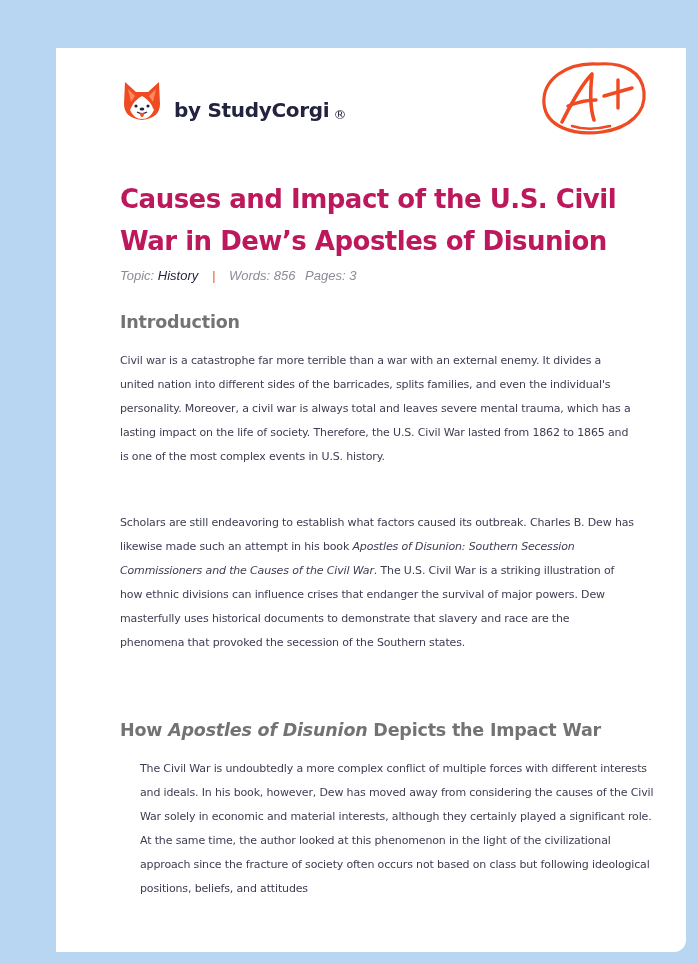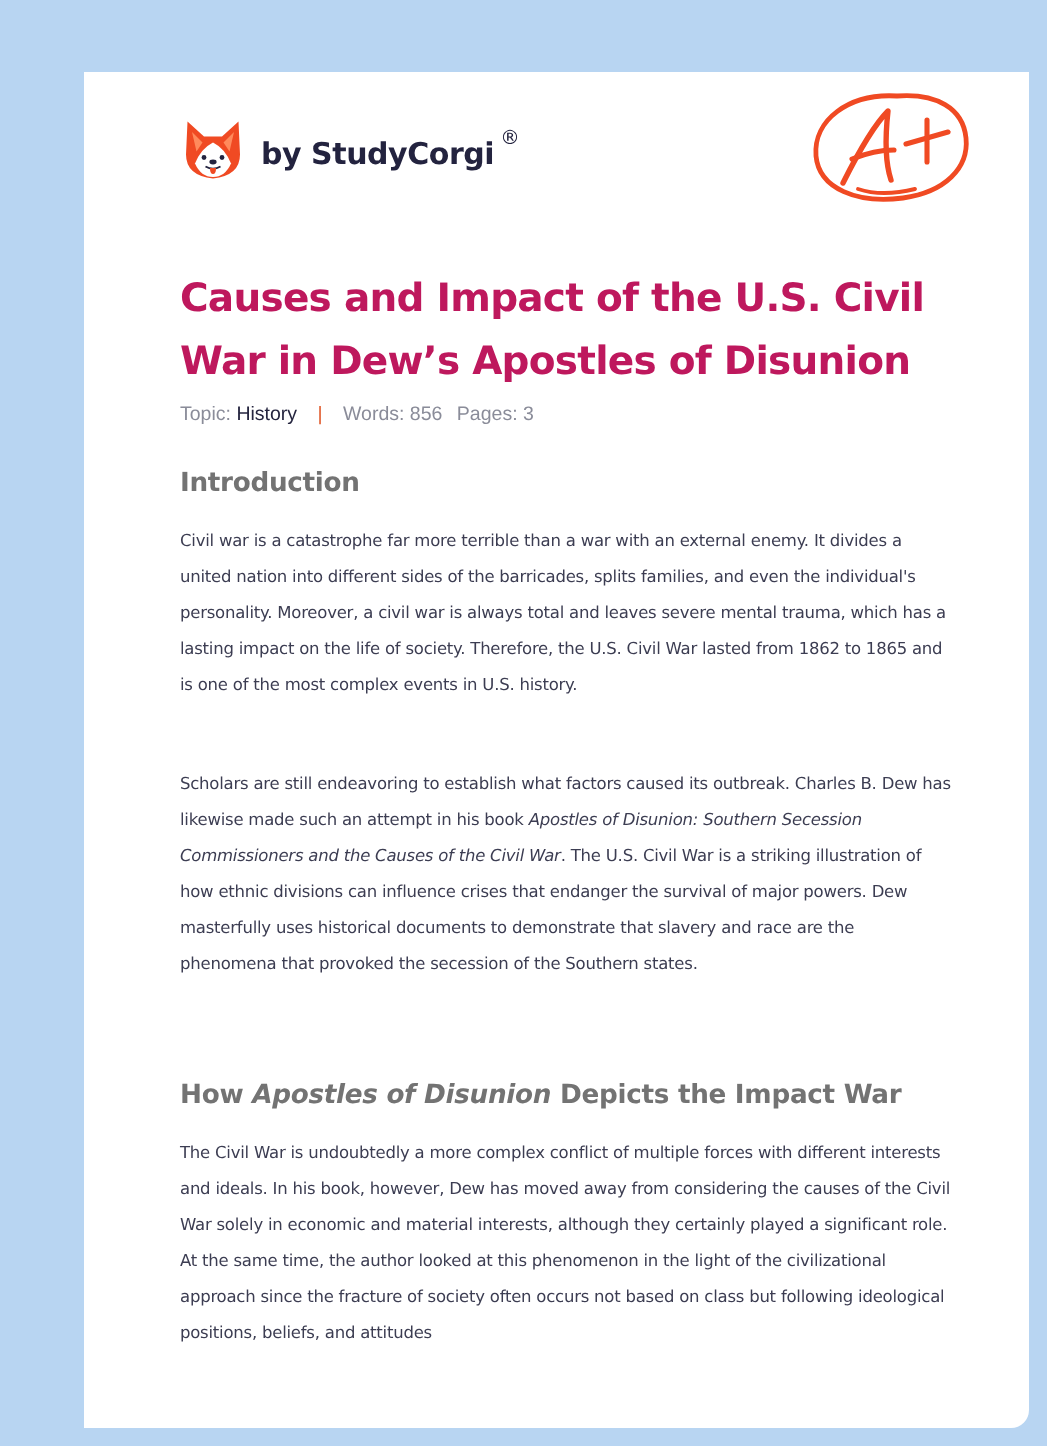--- a/index.html
+++ b/index.html
@@ -14,21 +14,21 @@
       position: absolute;
       left: 56px; top: 48px;
       width: 630px; height: 904px;
       background: #ffffff;
       border-bottom-right-radius: 12px;
       overflow: hidden;
     }
     .logo {
       position: absolute;
       left: 66px; top: 28px;
-      display: flex; align-items: center;
+      display: flex; align-items: flex-end;
       height: 46px;
     }
     .logo-dog { width: 40px; height: 44px; }
     .logo-text {
       margin-left: 12px;
       font-family: "DejaVu Sans", sans-serif;
       font-weight: bold;
       font-size: 20px;
       color: #23233f;
       letter-spacing: -0.3px;
@@ -58,20 +58,21 @@
       color: #be185d;
       letter-spacing: -0.5px;
     }
     .meta {
       position: absolute;
       left: 64px; top: 220px;
       font-family: "Liberation Sans", sans-serif;
       font-size: 13px;
       color: #8a8c99;
       white-space: nowrap;
+      font-style: italic;
     }
     .meta .topic-val { color: #25253f; }
     .meta .sep { color: #e05a2b; margin: 0 10px; }
     .meta .pages { margin-left: 6px; }
     .section {
       position: absolute;
       left: 64px;
       width: 515px;
     }
     .h2 {
@@ -141,17 +142,17 @@
   </div>
 
   <div class="section" style="top:463px;">
     <p class="p"><span>Scholars are still endeavoring to establish what factors caused its outbreak. Charles B. Dew has likewise made such an attempt in his book </span><em>Apostles of Disunion: Southern Secession Commissioners and the Causes of the Civil War</em><span>. The U.S. Civil War is a striking illustration of how ethnic divisions can influence crises that endanger the survival of major powers. Dew masterfully uses historical documents to demonstrate that slavery and race are the phenomena that provoked the secession of the Southern states.</span></p>
   </div>
 
   <div class="section" style="top:672px;">
     <h2 class="h2"><span>How </span><em>Apostles of Disunion</em><span> Depicts the Impact War</span></h2>
   </div>
 
-  <div class="section" style="top:709px;">
+  <div class="section" style="top:709px;margin-left:20px;">
     <p class="p">The Civil War is undoubtedly a more complex conflict of multiple forces with different interests and ideals. In his book, however, Dew has moved away from considering the causes of the Civil War solely in economic and material interests, although they certainly played a significant role. At the same time, the author looked at this phenomenon in the light of the civilizational approach since the fracture of society often occurs not based on class but following ideological positions, beliefs, and attitudes</p>
   </div>
 
 </div>
 
 </body></html>

